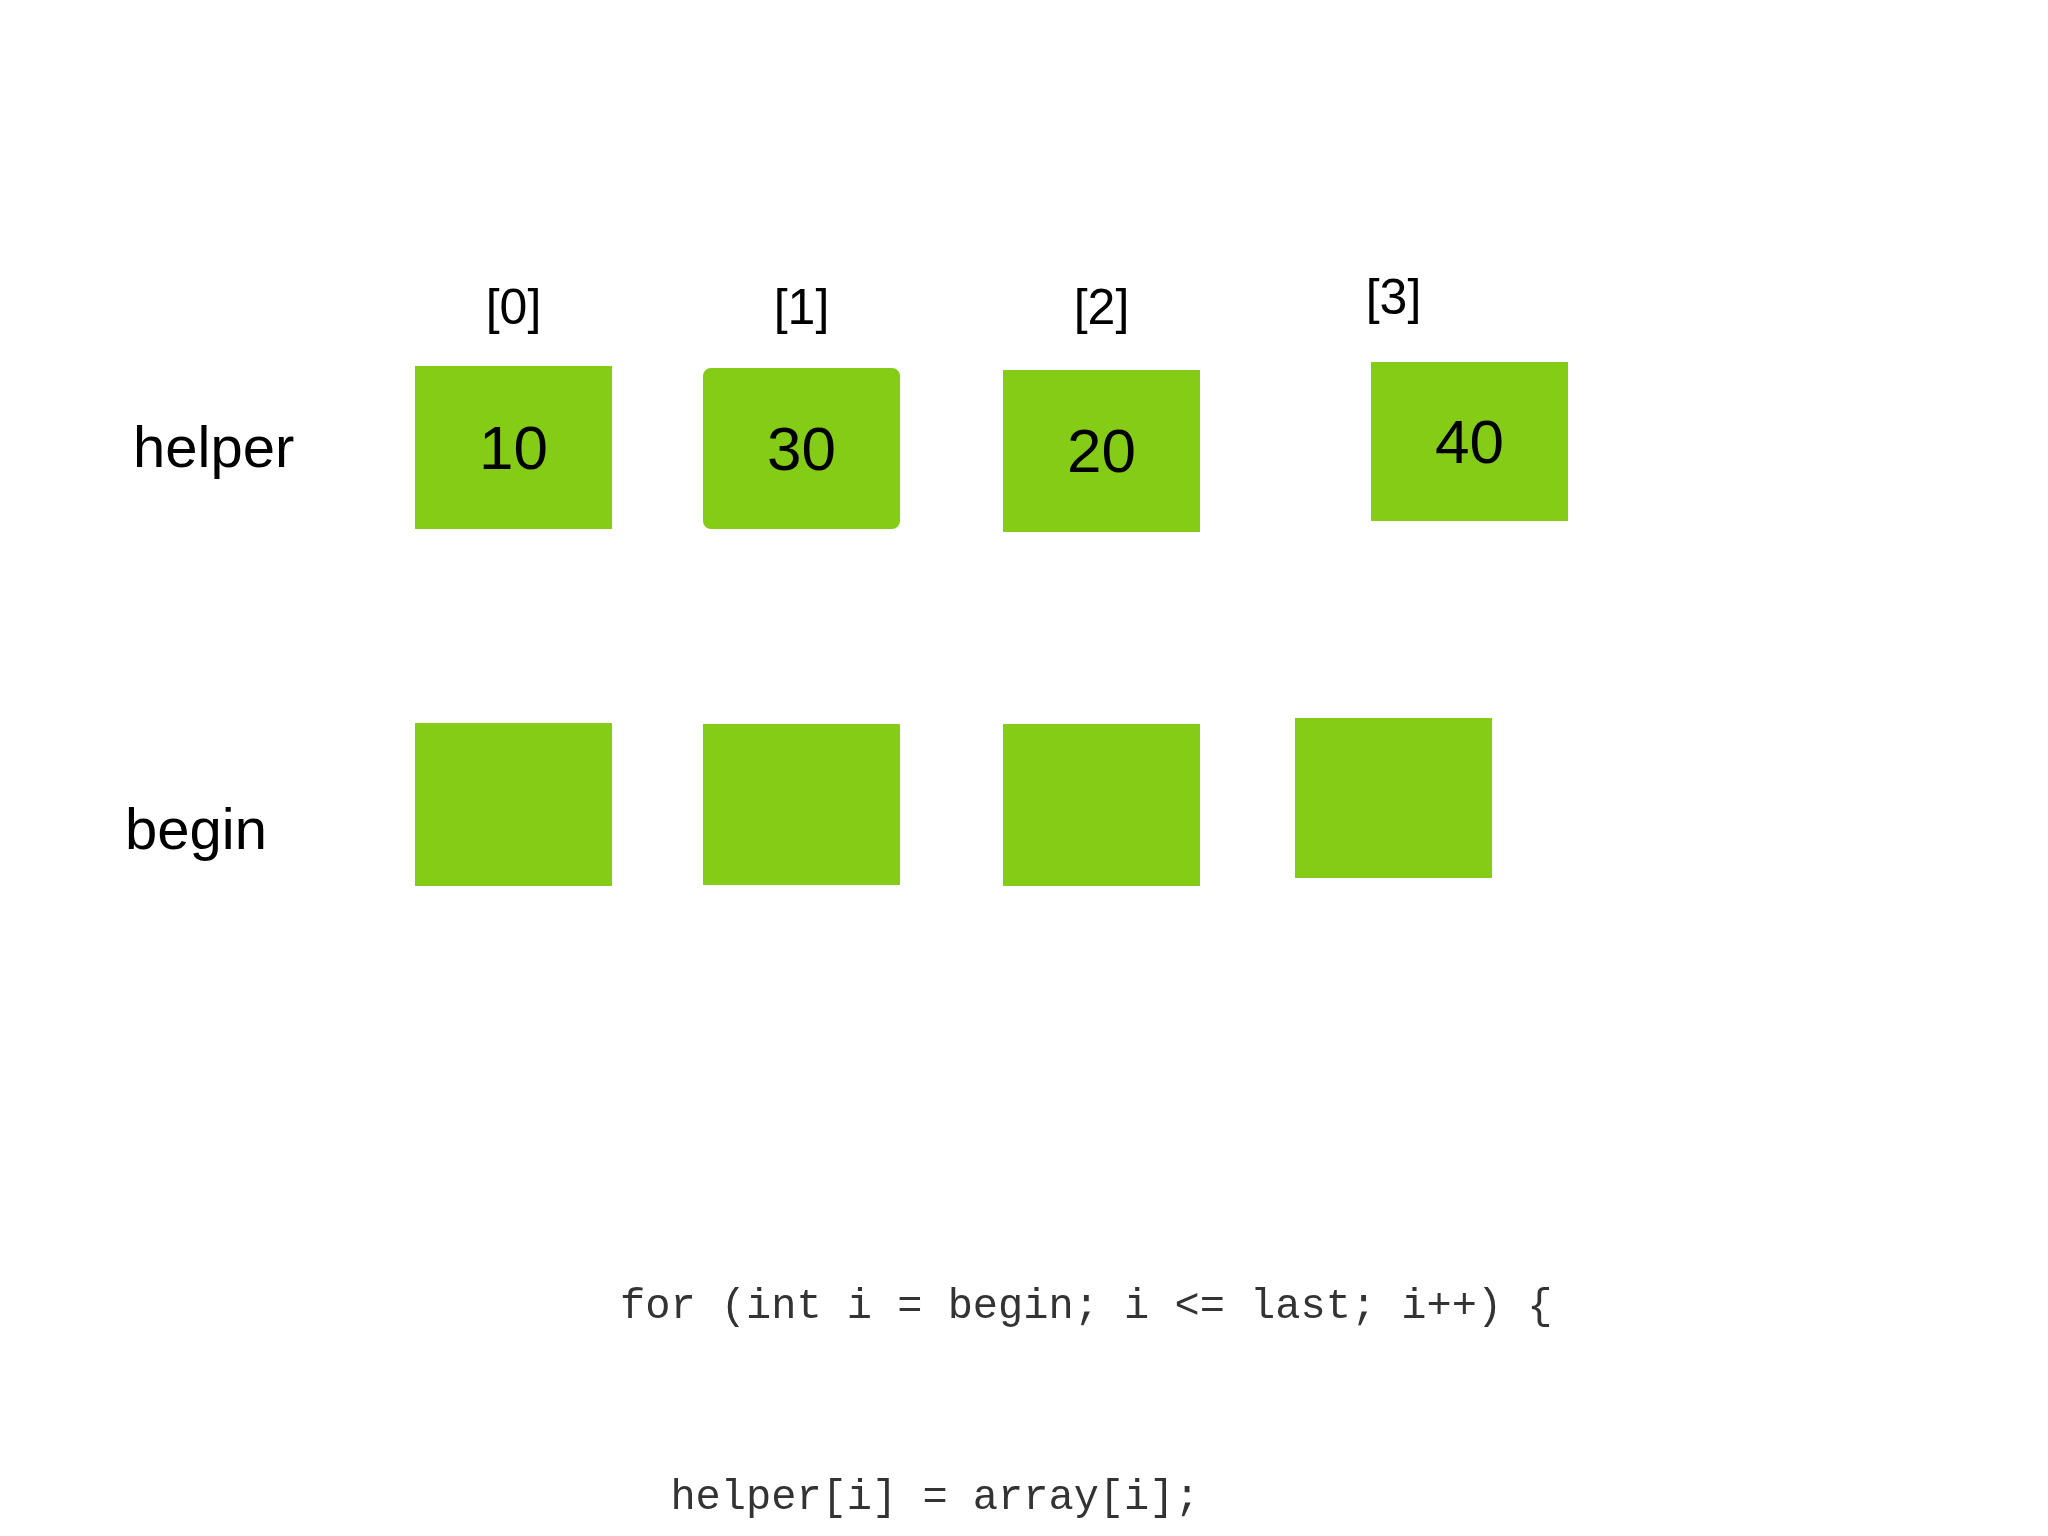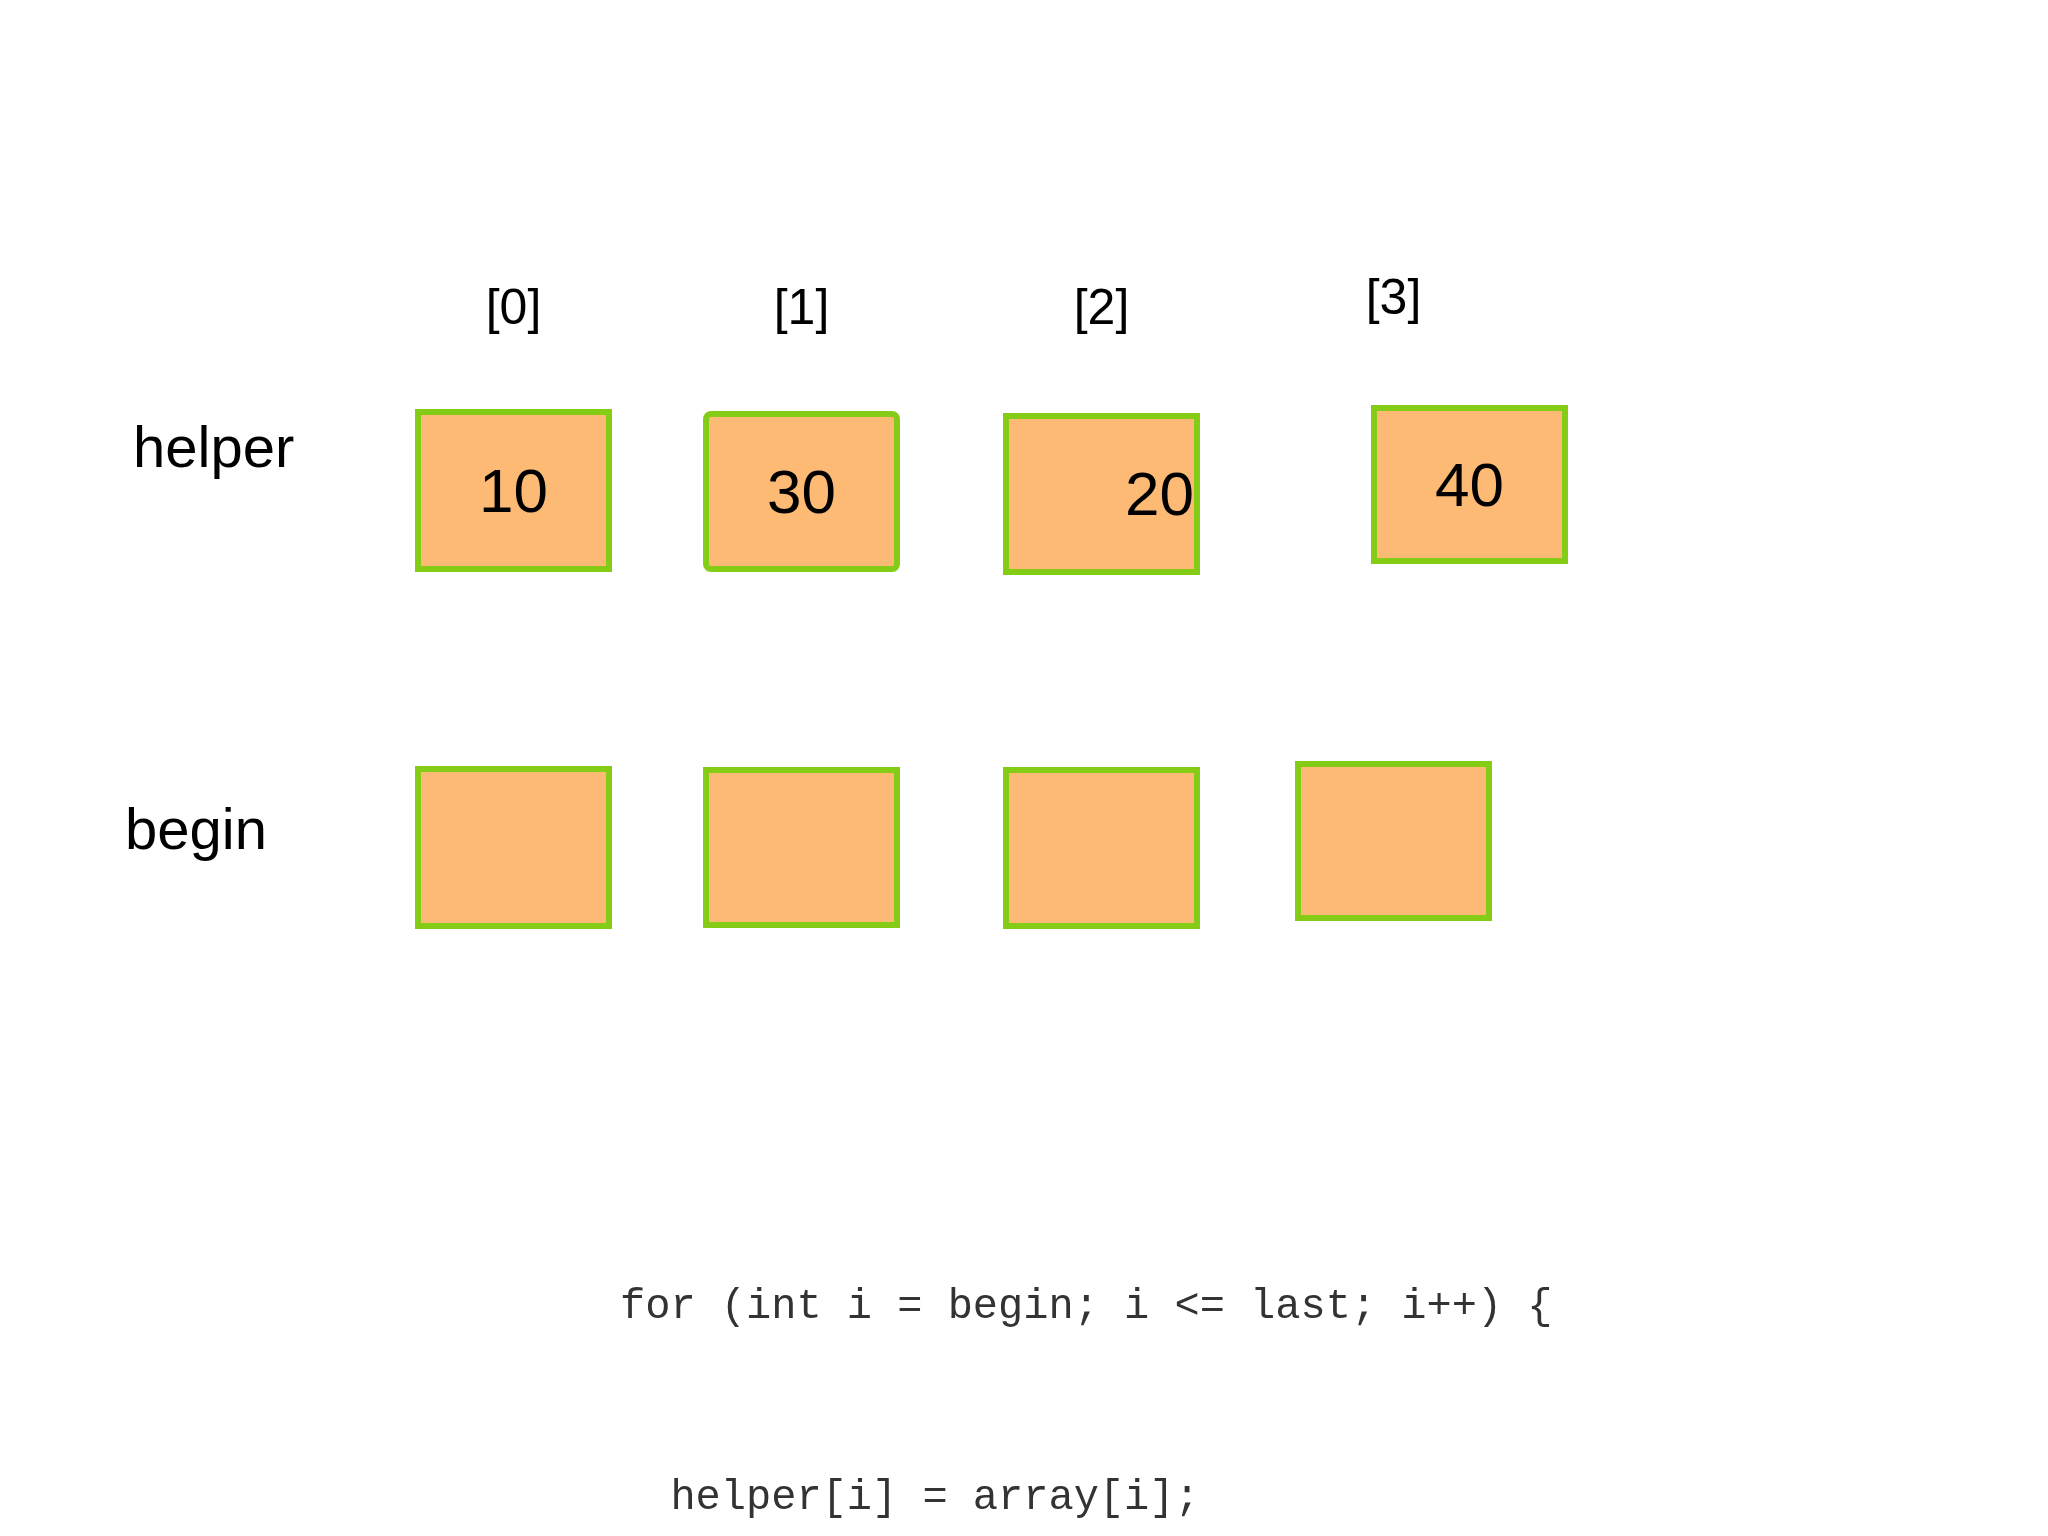--- a/index.html
+++ b/index.html
@@ -39,26 +39,25 @@
     line-height: 1;
     color: #000000;
     text-align: center;
     white-space: nowrap;
   }
 
   
   .cell {
     position: absolute;
     box-sizing: border-box;
-    background: #fdba74;
-    border: 6px solid #84cc16;
+    background: #84cc16;
+    border: 3px solid #84cc16;
     display: flex;
     align-items: center;
     justify-content: center;
-    margin-top: 43px;
   }
   .cell-value {
     font-family: "Liberation Sans", sans-serif;
     font-size: 62px;
     line-height: 1;
     color: #000000;
     user-select: none;
   }
 
   
@@ -90,21 +89,21 @@
   <div class="row-label" id="label-array">helper</div>
 
   <div class="cell" style="left:415px; top:366px; width:197px; height:163px;">
     <span class="cell-value">10</span>
   </div>
 
   <div class="cell" style="left:703px; top:368px; width:197px; height:161px;border-radius:8px;">
     <span class="cell-value">30</span>
   </div>
 
-  <div class="cell" style="left:1003px; top:370px; width:197px; height:162px;justify-content:flex-end;">
+  <div class="cell" style="left:1003px; top:370px; width:197px; height:162px;">
     <span class="cell-value">20</span>
   </div>
 
   <div class="cell" style="left:1371px; top:362px; width:197px; height:159px;">
     <span class="cell-value">40</span>
   </div>
 
   <div class="row-label" id="label-helper">begin</div>
 
   <div class="cell" style="left:415px; top:723px; width:197px; height:163px;">

